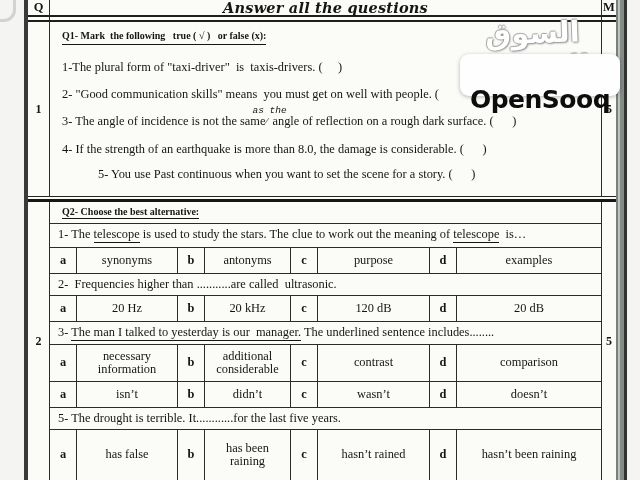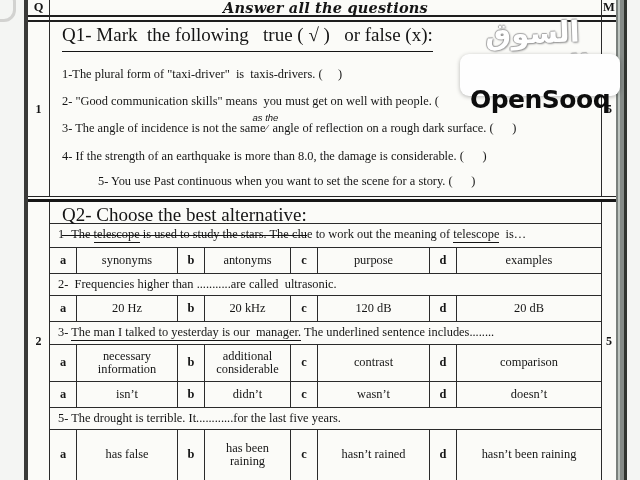--- a/index.html
+++ b/index.html
@@ -49,30 +49,30 @@
     letter-spacing:.2px; }
 
   .numcell, .markcell{ display:flex; align-items:center; justify-content:center;
     font-size:12px; font-weight:600; }
 
   .separator{ grid-column:1 / 4;
     background:linear-gradient(180deg,#242424 0 1.2px,#fbfbf8 1.2px 2.6px,#161616 2.6px 6px); }
 
   
   .q1-content{ padding:6px 2px 0 12px; overflow:hidden; font-size:12.4px; line-height:14px; }
-  .sec-title{ display:inline-block; font-weight:normal; font-size:19px;
-    border-bottom:1.7px solid #151515; padding-bottom:9px; white-space:pre-wrap; }
+  .sec-title{ display:inline-block; font-weight:bold; font-size:10px;
+    border-bottom:1.7px solid #151515; padding-bottom:1px; white-space:pre-wrap; }
   .q1-line{ white-space:pre-wrap; }
   .q1-line.m1{ margin-top:15px; } .q1-line.m2{ margin-top:13px; }
   .q1-line.m3{ margin-top:13px; } .q1-line.m4{ margin-top:14px; }
   .q1-line.m5{ margin-top:11px;margin-left:36px; }
   .ins{ position:relative; display:inline-block; width:7px; font-size:11px; }
   .ins-caret{ font-style:italic; }
   .ann{ position:absolute; left:-13px; top:-10px; font-size:9.5px; font-style:italic;
-    font-family:Liberation Sans, sans-serif; white-space:nowrap; }
+    font-family:Liberation Mono, monospace; white-space:nowrap; }
 
   
   .q2-content{ display:flex; flex-direction:column; overflow:hidden; font-size:12.4px; }
   .q2-titlebar{ height:22px; border-bottom:1.6px solid #2b2b2b; padding:2px 0 0 12px; }
   .qtext{ border-bottom:1.4px solid #2b2b2b; padding:3px 4px 0 8px; white-space:pre-wrap; overflow:hidden; }
   .qtext.h24{ height:24px; } .qtext.h22{ height:22px; } .qtext.h23{ height:23px; }
   .u{ border-bottom:1.3px solid #151515; padding-bottom:.5px; }
   .opts{ display:grid; grid-template-columns:27px 101px 27px 86px 27px 112px 27px 1fr;
     border-bottom:1.4px solid #2b2b2b; }
   .opts.h26{ height:26px; } .opts.h37{ height:37px; } .opts.last{ border-bottom:none; flex:1; }

